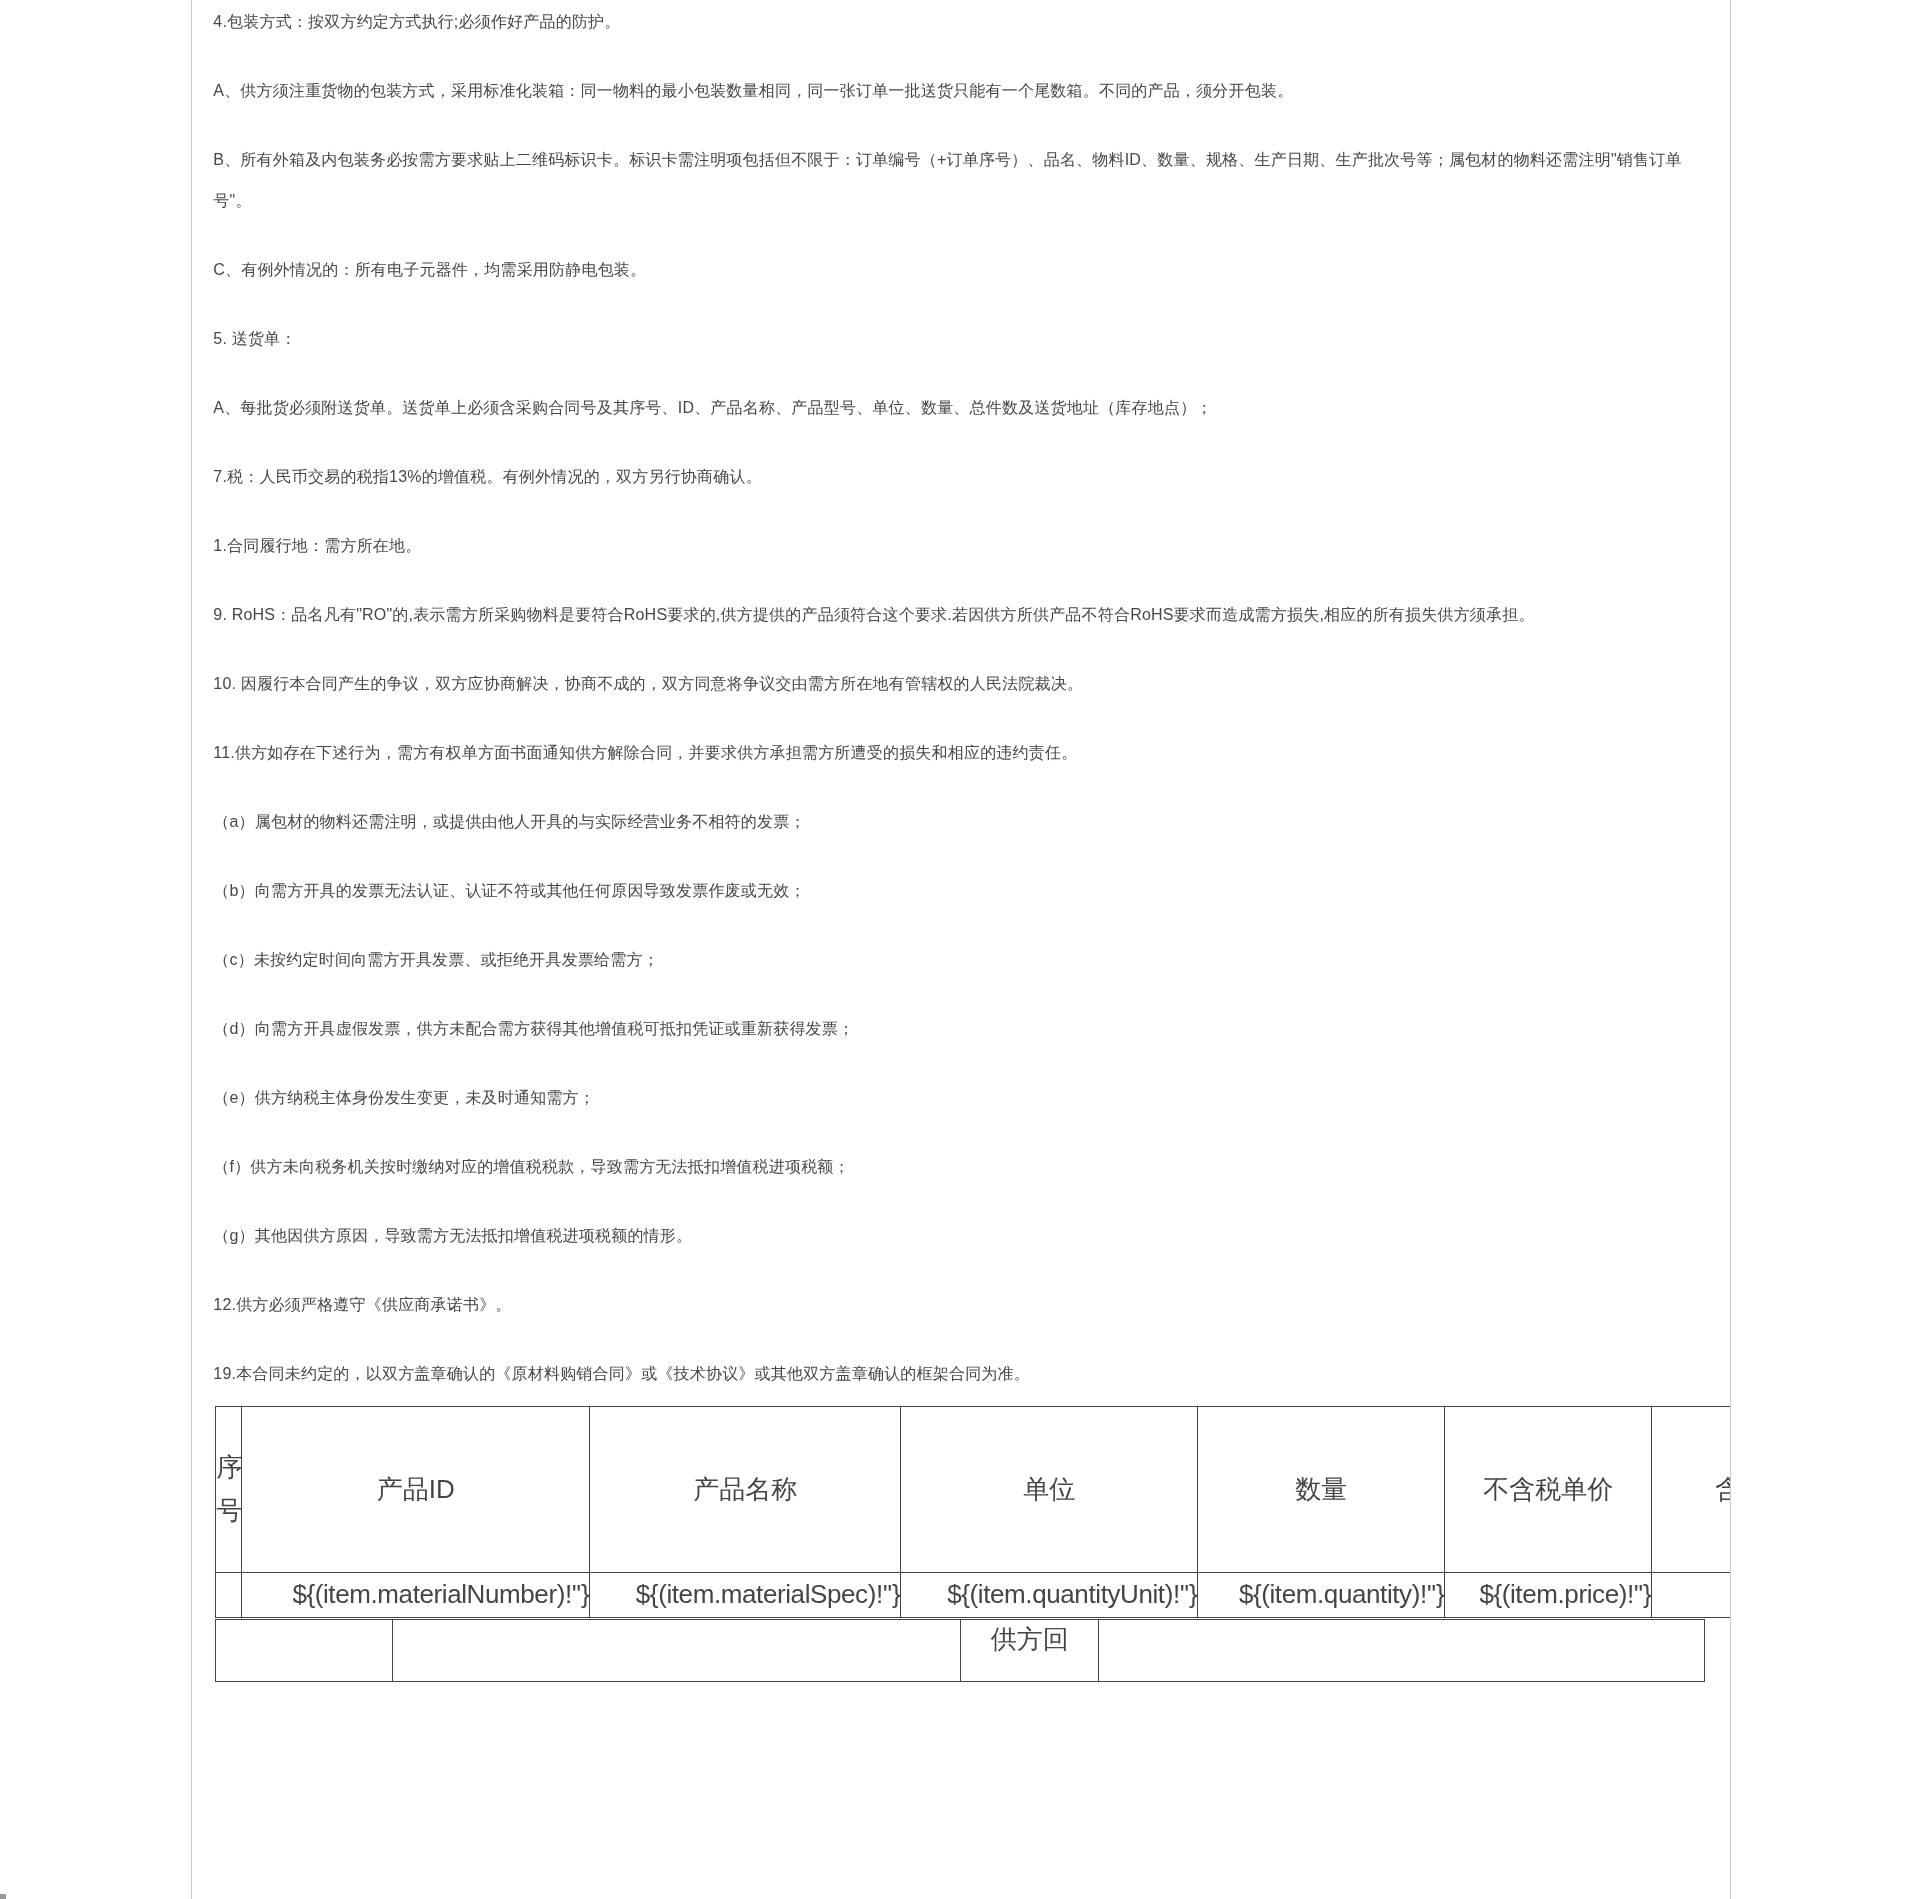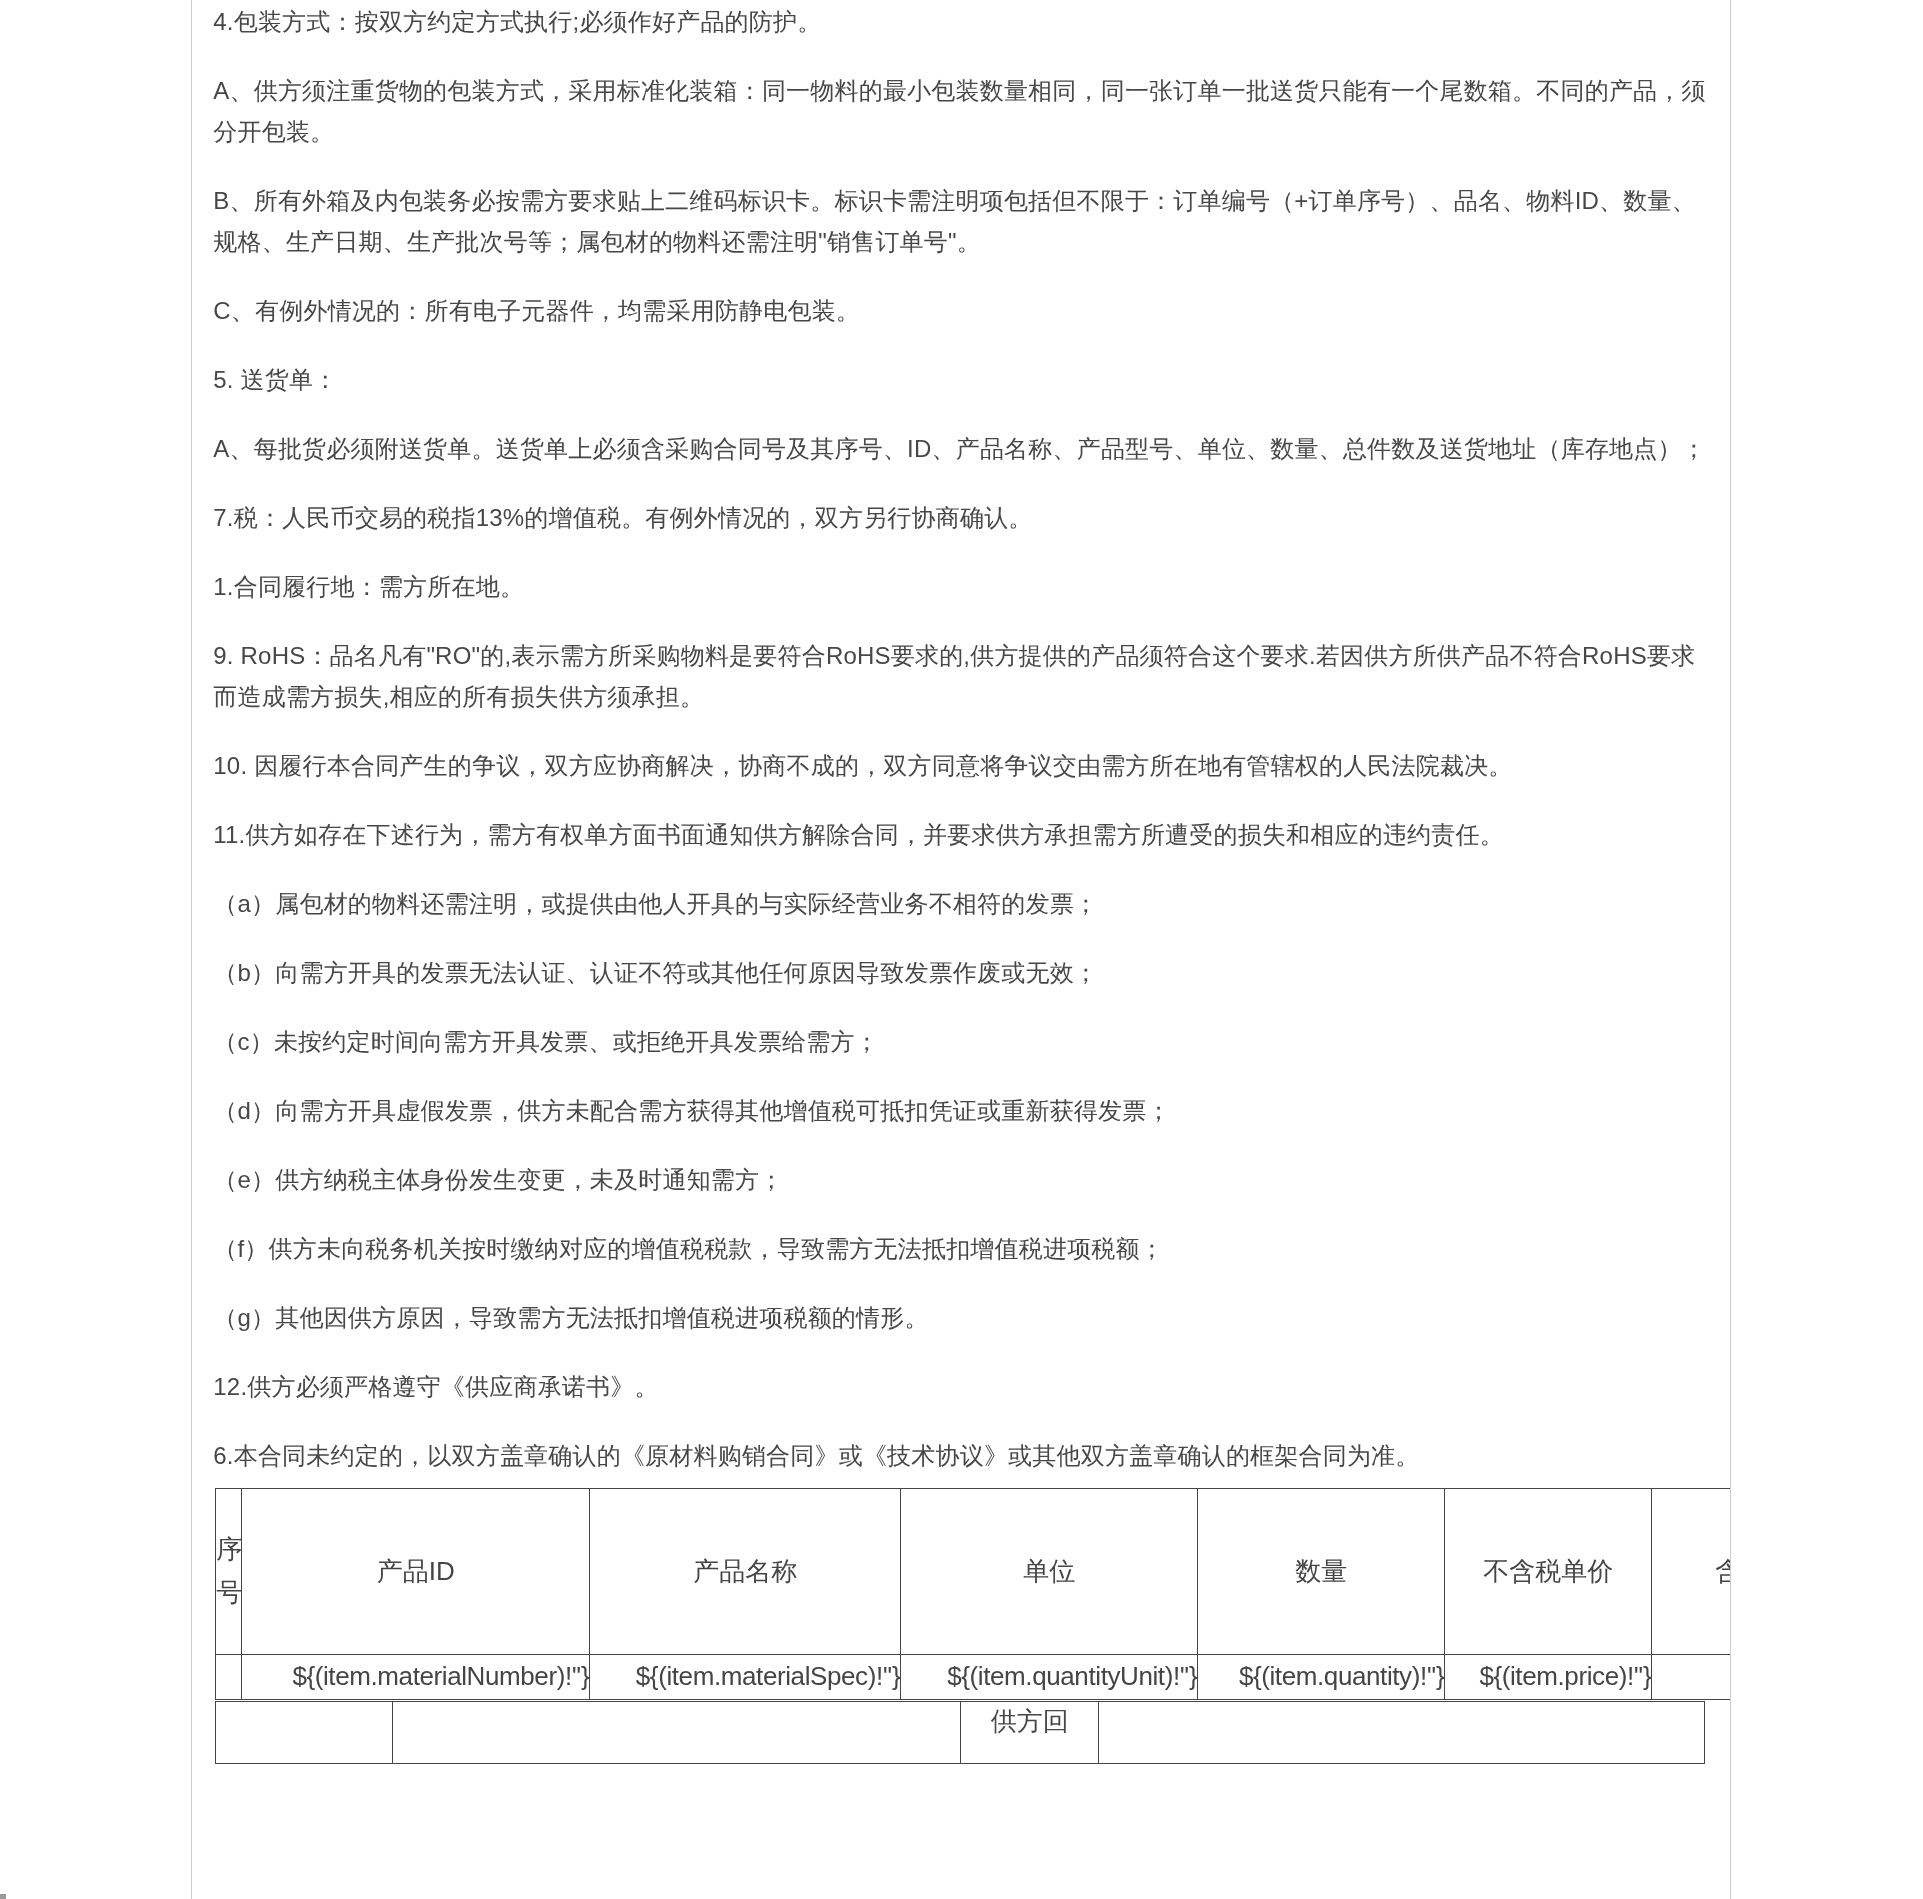--- a/index.html
+++ b/index.html
@@ -16,21 +16,21 @@
     box-sizing: border-box;
     background: #ffffff;
     border-left: 1.9px solid #cbcbcb;
     border-right: 1.9px solid #cbcbcb;
     padding: 1px 13.6px 0 21.3px;
     overflow: hidden;
   }
   .doc-text { overflow: hidden; }
   .doc-text p {
     margin: 28px 0;
-    font-size: 24px;
+    font-size: 16px;
     line-height: 41px;
     color: #474747;
     letter-spacing: 0.2px;
     text-align: left;
   }
   .doc-text p:first-child { margin-top: 0; }
   .doc-text p:last-child { margin-bottom: 0; }
 
   table.items {
     border-collapse: collapse;
@@ -110,21 +110,21 @@
     <p>10. 因履行本合同产生的争议，双方应协商解决，协商不成的，双方同意将争议交由需方所在地有管辖权的人民法院裁决。</p>
     <p>11.供方如存在下述行为，需方有权单方面书面通知供方解除合同，并要求供方承担需方所遭受的损失和相应的违约责任。</p>
     <p>（a）属包材的物料还需注明，或提供由他人开具的与实际经营业务不相符的发票；</p>
     <p>（b）向需方开具的发票无法认证、认证不符或其他任何原因导致发票作废或无效；</p>
     <p>（c）未按约定时间向需方开具发票、或拒绝开具发票给需方；</p>
     <p>（d）向需方开具虚假发票，供方未配合需方获得其他增值税可抵扣凭证或重新获得发票；</p>
     <p>（e）供方纳税主体身份发生变更，未及时通知需方；</p>
     <p>（f）供方未向税务机关按时缴纳对应的增值税税款，导致需方无法抵扣增值税进项税额；</p>
     <p>（g）其他因供方原因，导致需方无法抵扣增值税进项税额的情形。</p>
     <p>12.供方必须严格遵守《供应商承诺书》。</p>
-    <p>6.本合同未约定的，以双方盖章确认的《原材料购销合同》或《技术协议》或其他双方盖章确认的框架合同为准。</p>
+    <p>19.本合同未约定的，以双方盖章确认的《原材料购销合同》或《技术协议》或其他双方盖章确认的框架合同为准。</p>
   </div>
 
   <table class="items">
     <colgroup>
       <col style="width:26px">
       <col style="width:348px">
       <col style="width:311px">
       <col style="width:297px">
       <col style="width:247px">
       <col style="width:207px">

